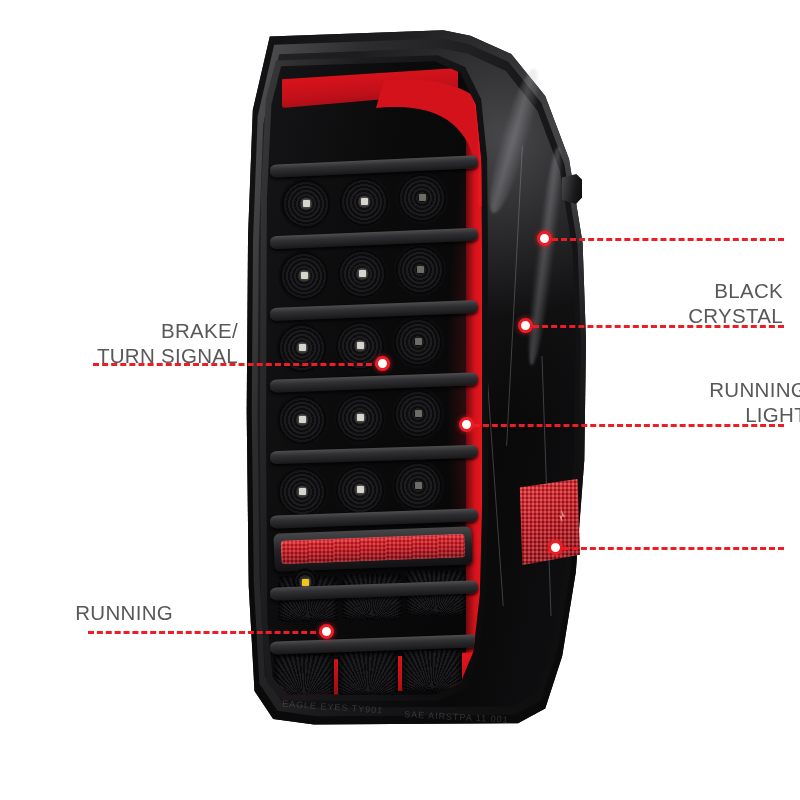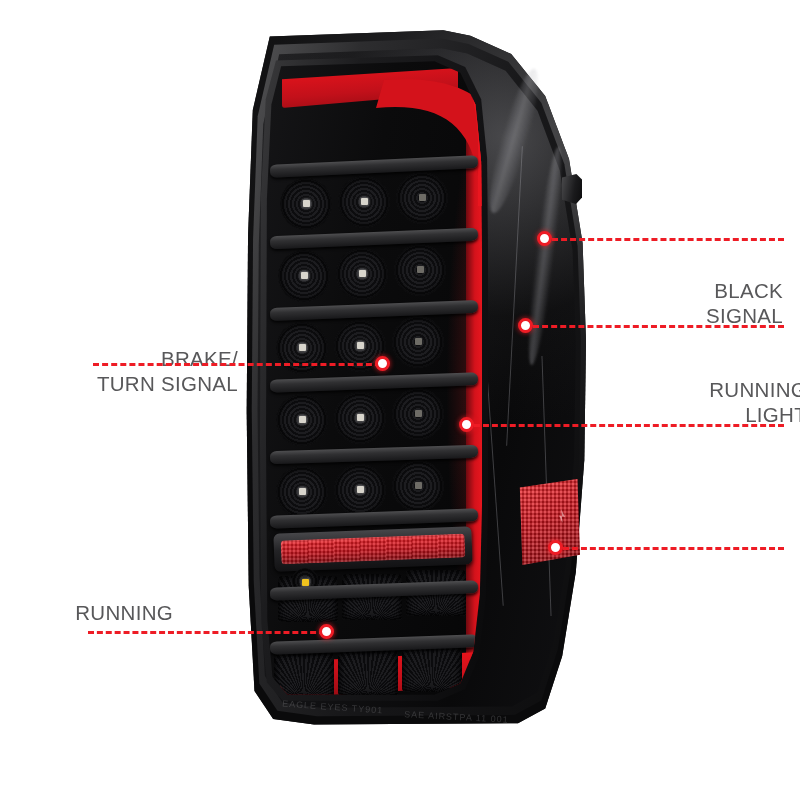--- a/index.html
+++ b/index.html
@@ -396,33 +396,33 @@
     </div>
 
     <div class="molding-text" style="left:36px; top:676px; transform:rotate(4deg);">EAGLE EYES TY901</div>
     <div class="molding-text" style="left:158px; top:686px; transform:rotate(3deg);">SAE AIRSTPA 11 001</div>
   </div>
 
   <div class="leader" style="left:552px; top:238px; width:232px;"></div>
   <div class="marker" style="left:537px; top:231px;"></div>
 
   <div class="callout-label right" style="left:628px; top:278px; width:155px;">BLACK
-SIGNAL</div>
+CRYSTAL</div>
   <div class="leader" style="left:533px; top:325px; width:251px;"></div>
   <div class="marker" style="left:518px; top:318px;"></div>
 
   <div class="callout-label right" style="left:652px; top:377px; width:155px;">RUNNING
 LIGHT</div>
   <div class="leader" style="left:474px; top:424px; width:310px;"></div>
   <div class="marker" style="left:459px; top:417px;"></div>
 
   <div class="leader" style="left:563px; top:547px; width:221px;"></div>
   <div class="marker" style="left:548px; top:540px;"></div>
 
-  <div class="callout-label left" style="left:18px; top:318px; width:220px; text-align:right;margin-top:28px;">BRAKE/
+  <div class="callout-label left" style="left:18px; top:318px; width:220px; text-align:right;">BRAKE/
 TURN SIGNAL</div>
   <div class="leader" style="left:93px; top:363px; width:288px;"></div>
   <div class="marker" style="left:375px; top:356px;"></div>
 
   <div class="callout-label left" style="left:18px; top:600px; width:155px; text-align:right;">RUNNING</div>
   <div class="leader" style="left:88px; top:631px; width:237px;"></div>
   <div class="marker" style="left:319px; top:624px;"></div>
 
 </div>
 

